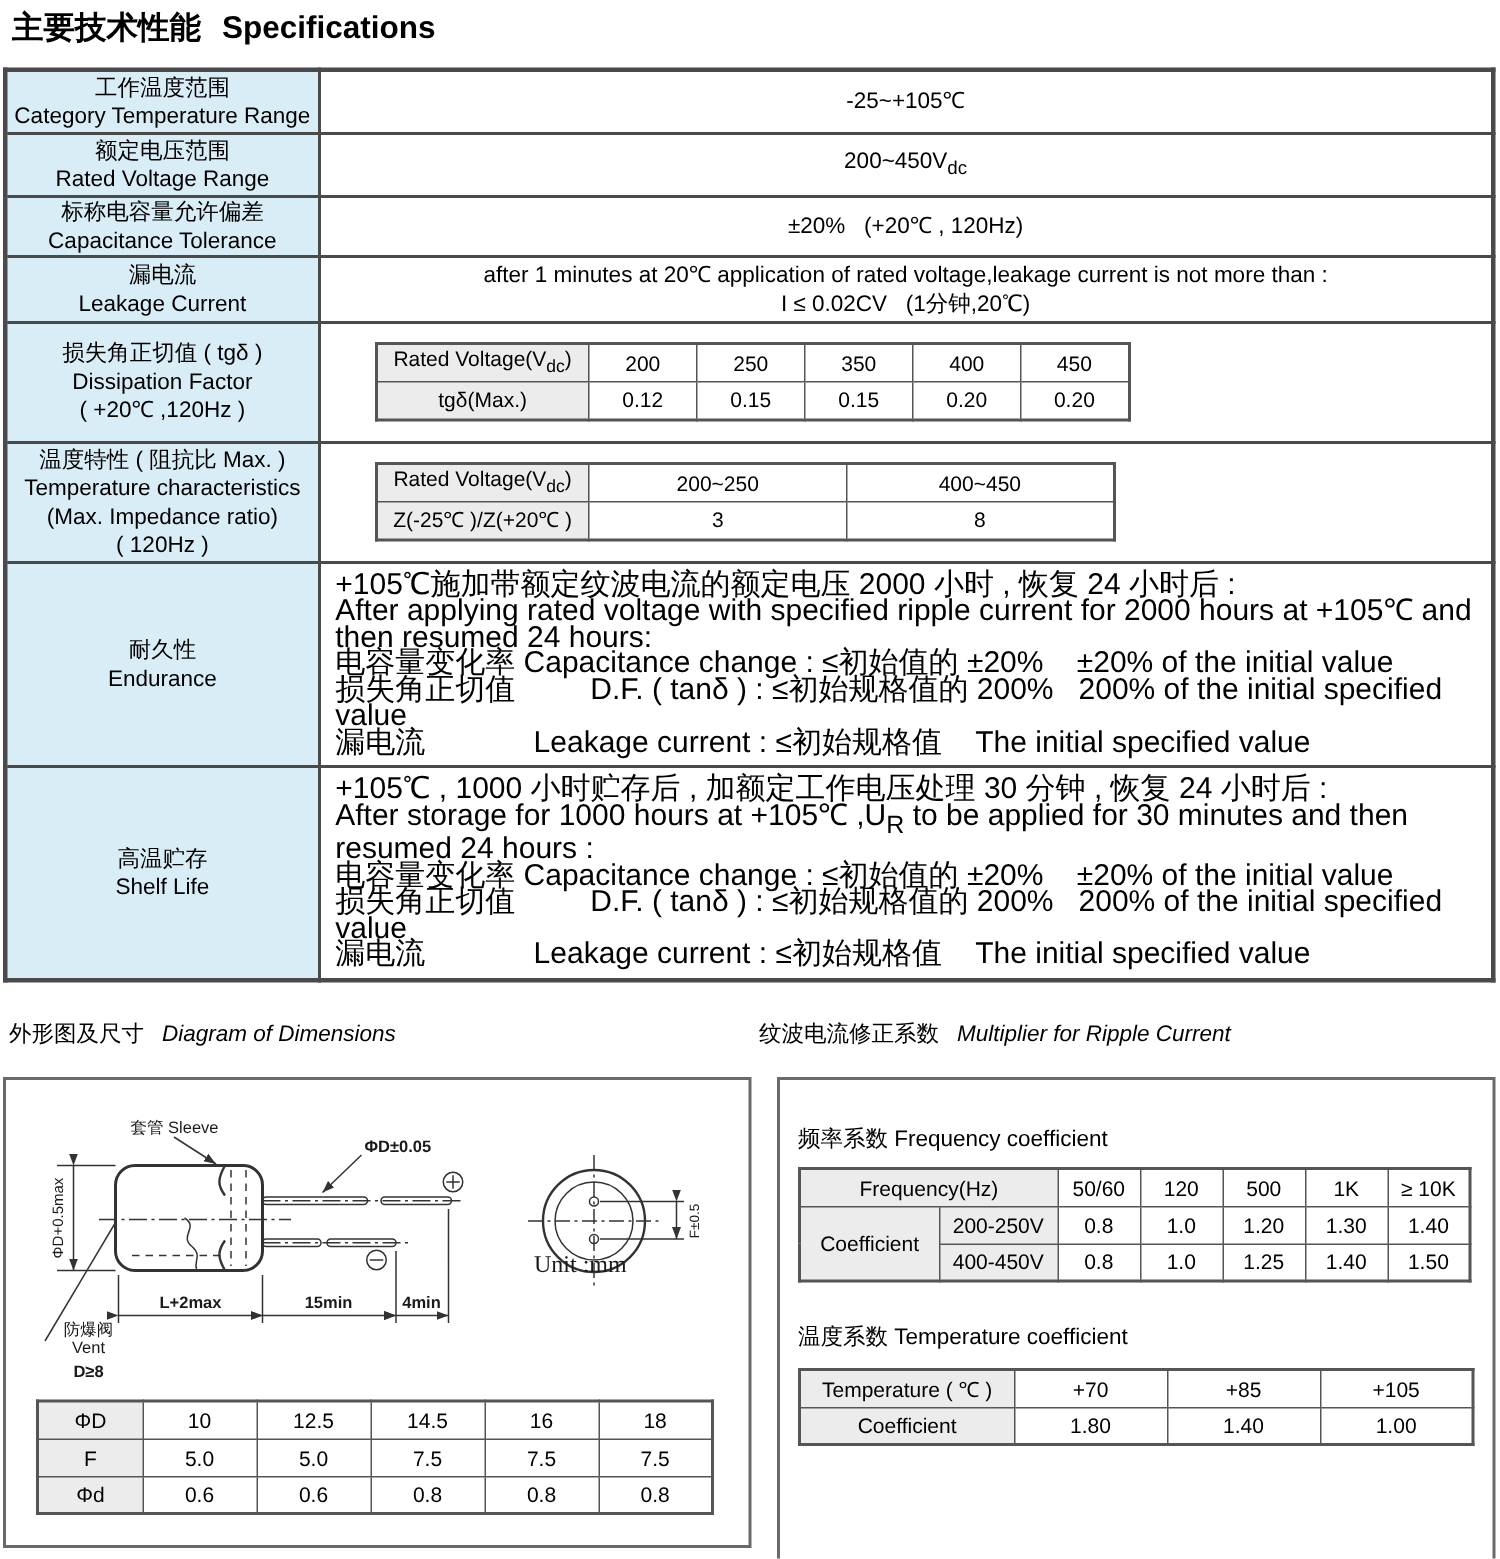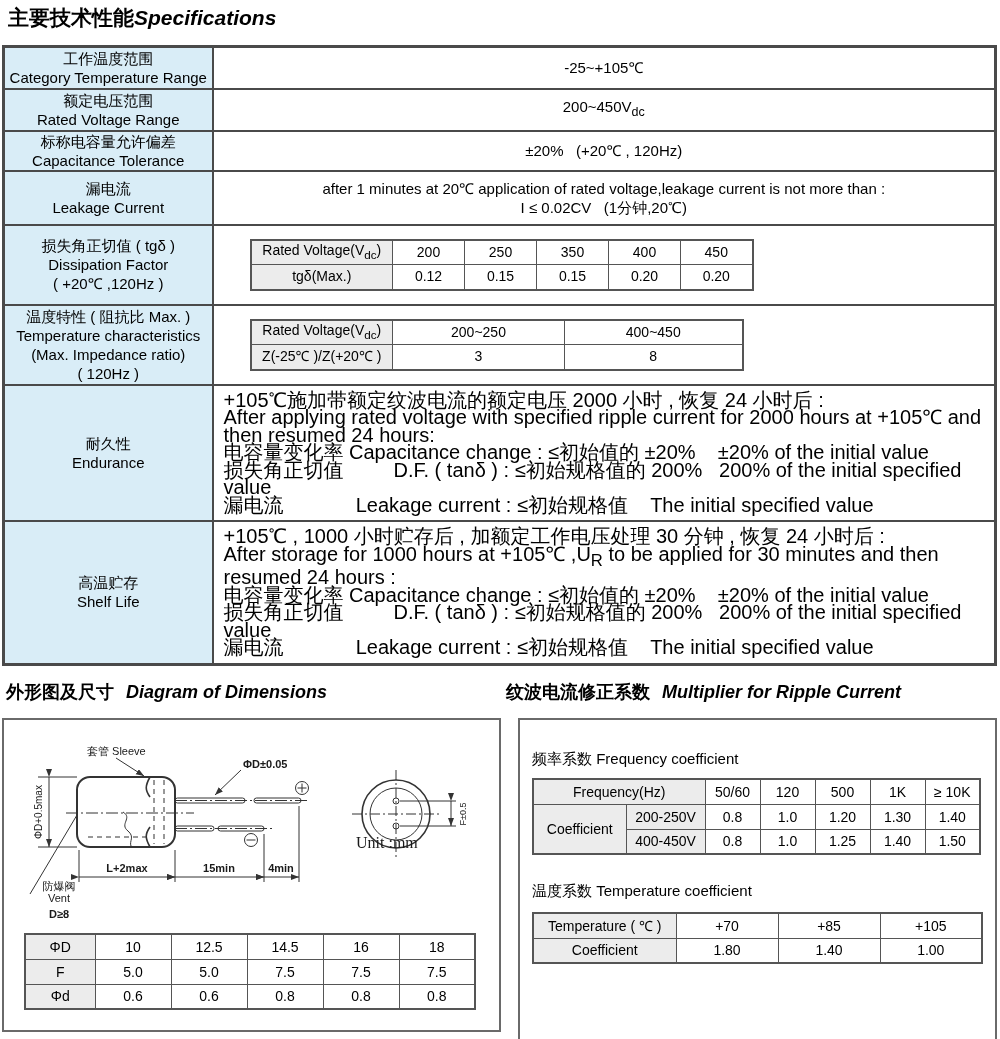--- a/index.html
+++ b/index.html
@@ -3,21 +3,21 @@
 <meta charset="utf-8">
 <style>
   * { margin:0; padding:0; box-sizing:border-box; }
   html,body { width:1000px; height:1039px; background:#fff; color:#000;
     font-family:"Liberation Sans", sans-serif; position:relative; }
   .abs { position:absolute; }
   .pre { white-space:pre-wrap; }
 
   
   .page-title { top:4px; left:8px; font-size:21px; font-weight:bold; }
-  .page-title .en { font-style:italic; margin-left:0; }
+  .page-title .en { margin-left:14px; }
 
   
   table.spec { top:45px; left:2px; width:995px; border-collapse:collapse;
     table-layout:fixed; font-size:15px; }
   table.spec th, table.spec td { border:2px solid #4a4a4a; }
   table.spec { border:3px solid #4a4a4a; }
   td.lbl, th.hd { background:#d9edf7; text-align:center; vertical-align:middle;
     line-height:19px; font-weight:normal; }
   td.val { text-align:center; vertical-align:middle; background:#fff; line-height:19px; }
   td.val-left { vertical-align:middle; background:#fff; padding:6px 0 6px 10px;
@@ -26,21 +26,21 @@
   
   table.inner { border-collapse:collapse; font-size:14px; table-layout:fixed;
     border:2px solid #555; background:#fff; }
   table.inner td { border:1px solid #555; text-align:center; height:25px;
     vertical-align:middle; padding:0 2px; }
   table.inner td.g { background:#ececec; }
 
   .inner-wrap { display:flex; align-items:center; padding-left:36px; }
 
   
-  .sec-title { font-size:18px; font-weight:bold; }
+  .sec-title { font-size:15px; font-weight:normal; }
   .sec-title .en { font-style:italic; margin-left:12px; }
 
   
   .box { border:2px solid #6a6a6a; background:#fff; }
   #dims-box  { top:718px; left:2px;  width:499px; height:314px; }
   #ripple-box{ top:718px; left:518px; width:479px; height:392px; }
 
   .coef-label { font-size:15px; }
   svg text { font-family:"Liberation Sans", sans-serif; }
   .unit-text { font-family:"Liberation Serif", serif; }
@@ -72,21 +72,21 @@
     </td>
     <td class="val">200~450V<sub>dc</sub></td>
   </tr>
   <tr style="height:39px">
     <td class="lbl">
       <div>标称电容量允许偏差</div>
       <div>Capacitance Tolerance</div>
     </td>
     <td class="val pre">±20%   (+20℃ , 120Hz)</td>
   </tr>
-  <tr style="height:54px">
+  <tr style="height:44px">
     <td class="lbl">
       <div>漏电流</div>
       <div>Leakage Current</div>
     </td>
     <td class="val">
       <div class="pre">after 1 minutes at 20℃ application of rated voltage,leakage current is not more than :</div>
       <div class="pre">I ≤ 0.02CV   (1分钟,20℃)</div>
     </td>
   </tr>
   <tr style="height:80px">

